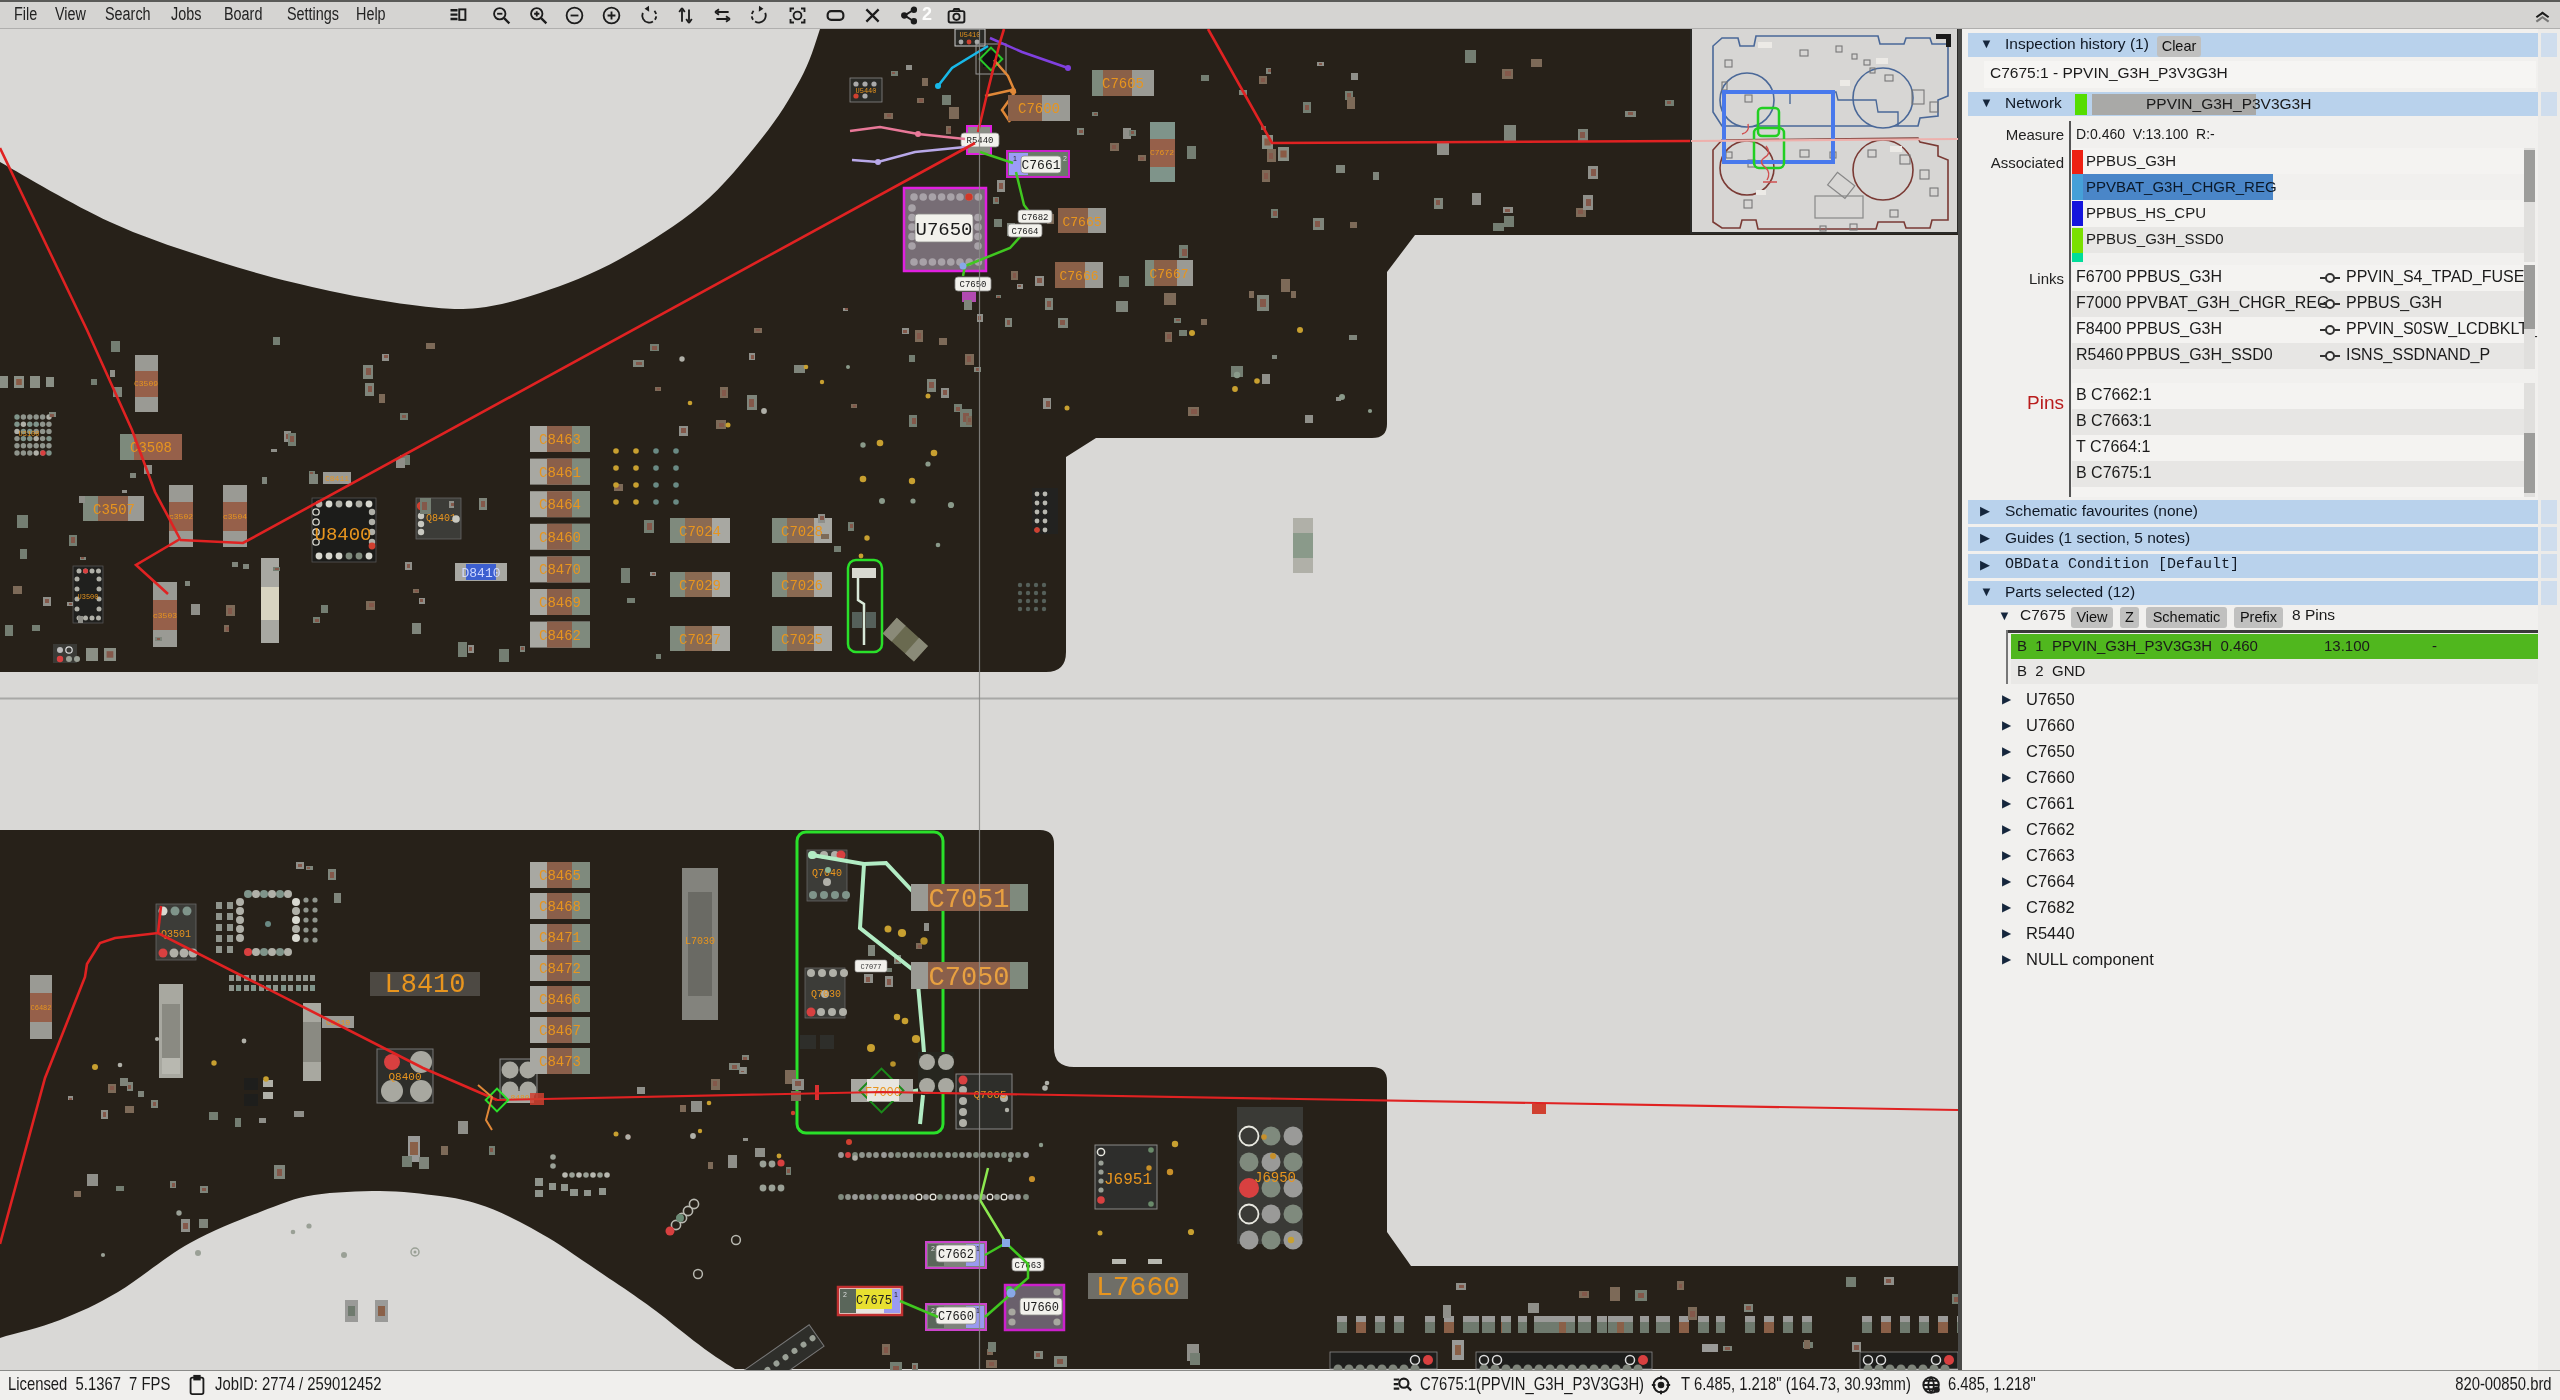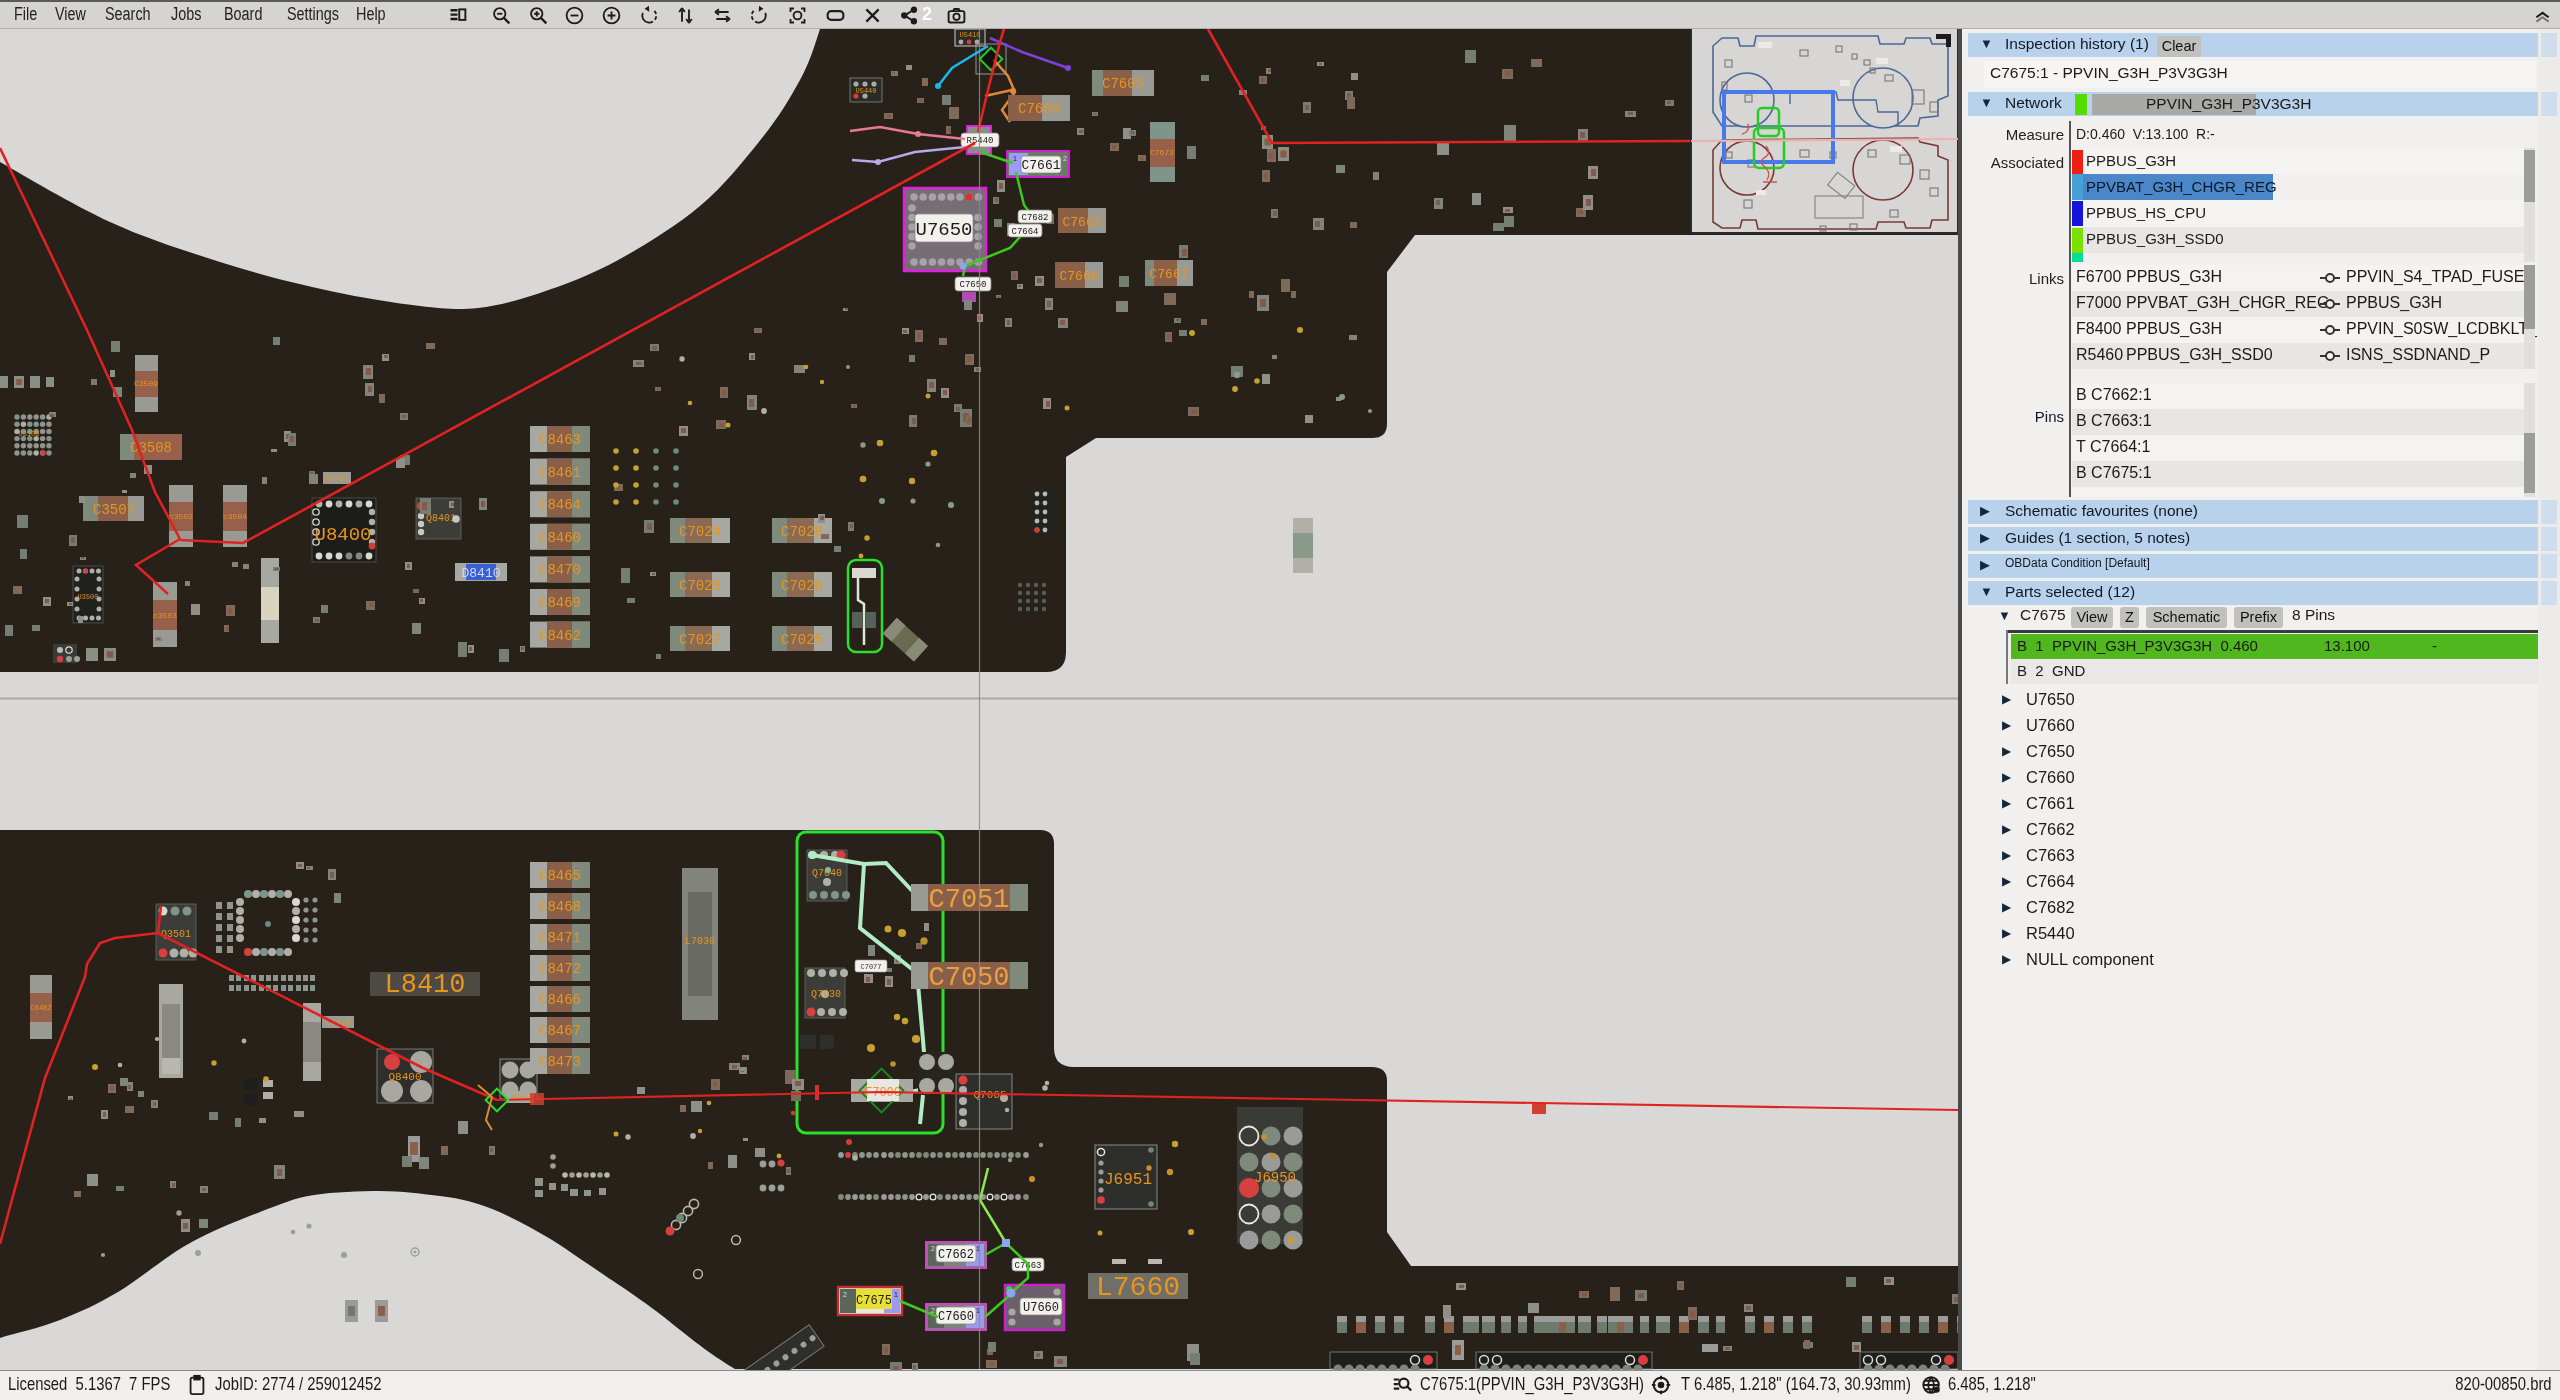--- a/index.html
+++ b/index.html
@@ -1564,21 +1564,21 @@
 <div style="position:absolute;left:2126px;top:346px;font-size:16px;color:#1a1a1a;font-family:'Liberation Sans';white-space:nowrap;">PPBUS_G3H_SSD0</div>
 <svg style="position:absolute;left:2320px;top:349px" width="20" height="14">
     <line x1="0" y1="7" x2="20" y2="7" stroke="#333" stroke-width="2"></line>
     <circle cx="10" cy="7" r="4" fill="#f4f3f1" stroke="#333" stroke-width="2"></circle>
   </svg>
 <div style="position:absolute;left:2346px;top:346px;font-size:16px;color:#1a1a1a;font-family:'Liberation Sans';white-space:nowrap;">ISNS_SSDNAND_P</div>
 
 <div style="position:absolute;left:2524px;top:265px;width:11px;height:104px;background:#e0dfdd;"></div>
 <div style="position:absolute;left:2524px;top:265px;width:11px;height:64px;background:#9c9c9a;"></div>
 
-<div style="position:absolute;right:496px;top:408px;font-size:15px;color:#0f172a;font-family:'Liberation Sans';white-space:nowrap;">Pins</div>
+<div style="position:absolute;right:496px;top:392px;font-size:19px;color:#b91c1c;font-family:'Liberation Sans';white-space:nowrap;">Pins</div>
 <div style="position:absolute;left:2072px;top:383px;width:452px;height:26px;background:#f4f3f1;"></div>
 <div style="position:absolute;left:2076px;top:386px;font-size:16px;color:#1a1a1a;font-family:'Liberation Sans';white-space:nowrap;">B C7662:1</div>
 <div style="position:absolute;left:2072px;top:409px;width:452px;height:26px;background:#e7e6e4;"></div>
 <div style="position:absolute;left:2076px;top:412px;font-size:16px;color:#1a1a1a;font-family:'Liberation Sans';white-space:nowrap;">B C7663:1</div>
 <div style="position:absolute;left:2072px;top:435px;width:452px;height:26px;background:#f4f3f1;"></div>
 <div style="position:absolute;left:2076px;top:438px;font-size:16px;color:#1a1a1a;font-family:'Liberation Sans';white-space:nowrap;">T C7664:1</div>
 <div style="position:absolute;left:2072px;top:461px;width:452px;height:26px;background:#e7e6e4;"></div>
 <div style="position:absolute;left:2076px;top:464px;font-size:16px;color:#1a1a1a;font-family:'Liberation Sans';white-space:nowrap;">B C7675:1</div>
 <div style="position:absolute;left:2072px;top:487px;width:452px;height:10px;background:#f4f3f1;"></div>
 
@@ -1590,21 +1590,21 @@
 <div style="position:absolute;left:1968px;top:500px;width:570px;height:24px;background:#b9d2ec;"></div>
 <div style="position:absolute;left:1980px;top:503px;font-size:13px;color:#15263c;">▶</div>
 <div style="position:absolute;left:2005px;top:502px;font-size:15.5px;color:#101824;">Schematic favourites (none)</div>
 
 <div style="position:absolute;left:1968px;top:527px;width:570px;height:24px;background:#b9d2ec;"></div>
 <div style="position:absolute;left:1980px;top:530px;font-size:13px;color:#15263c;">▶</div>
 <div style="position:absolute;left:2005px;top:529px;font-size:15.5px;color:#101824;">Guides (1 section, 5 notes)</div>
 
 <div style="position:absolute;left:1968px;top:554px;width:570px;height:24px;background:#b9d2ec;"></div>
 <div style="position:absolute;left:1980px;top:557px;font-size:13px;color:#15263c;">▶</div>
-<div style="position:absolute;left:2005px;top:556px;font-size:12px;color:#101824;">OBData Condition [Default]</div>
+<div style="position:absolute;left:2005px;top:556px;font-size:15px;color:#101824;font-family:Liberation Mono, monospace;">OBData Condition [Default]</div>
 
 <div style="position:absolute;left:1968px;top:581px;width:570px;height:24px;background:#b9d2ec;"></div>
 <div style="position:absolute;left:1980px;top:584px;font-size:13px;color:#15263c;">▼</div>
 <div style="position:absolute;left:2005px;top:583px;font-size:15.5px;color:#101824;">Parts selected (12)</div>
 
 <div style="position:absolute;left:1998px;top:608px;font-size:13px;color:#15263c;font-family:'Liberation Sans';white-space:nowrap;">▼</div>
 <div style="position:absolute;left:2020px;top:606px;font-size:15.5px;color:#1a1a1a;font-family:'Liberation Sans';white-space:nowrap;">C7675</div>
 <div style="position:absolute;left:2071px;top:607px;width:42px;height:21px;background:#c0c0bf;border-radius:3px;text-align:center;font-size:14.5px;color:#111;line-height:21px;">View</div>
 <div style="position:absolute;left:2120px;top:607px;width:19px;height:21px;background:#c0c0bf;border-radius:3px;text-align:center;font-size:14.5px;color:#111;line-height:21px;">Z</div>
 <div style="position:absolute;left:2146px;top:607px;width:81px;height:21px;background:#c0c0bf;border-radius:3px;text-align:center;font-size:14.5px;color:#111;line-height:21px;">Schematic</div>

